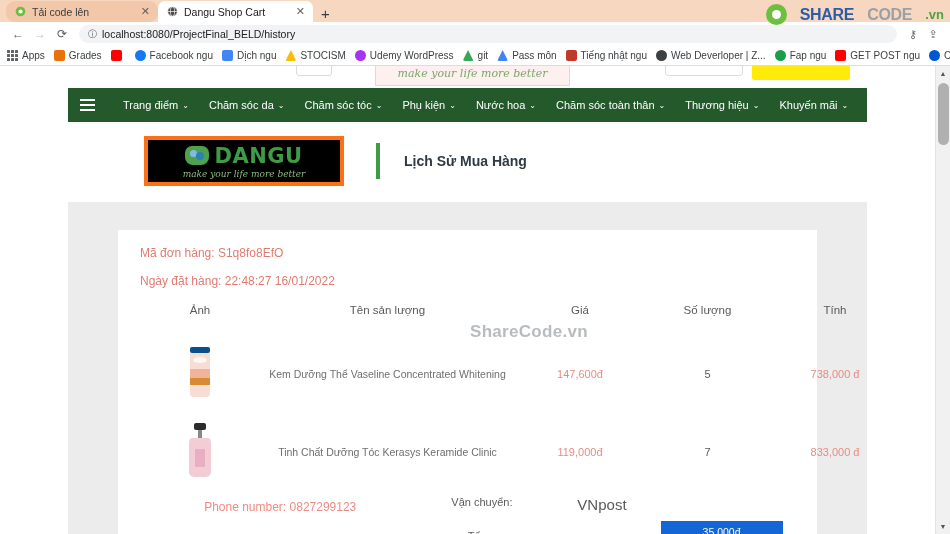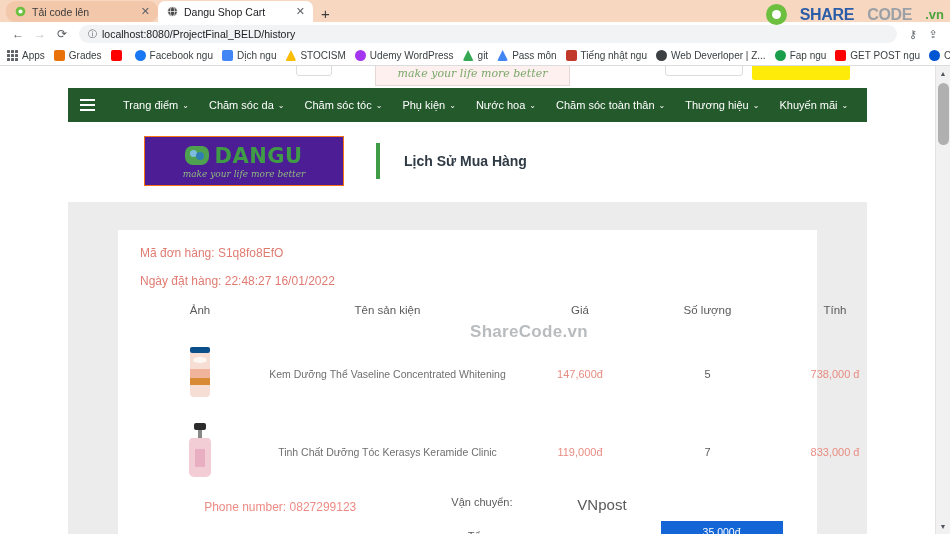--- a/index.html
+++ b/index.html
@@ -55,21 +55,21 @@
             padding:0 12px; color:#fff; }
   .burger { display:flex; flex-direction:column; gap:3px; margin-right:18px; }
   .burger i { display:block; width:15px; height:2px; background:#fff; }
   .navitem { font-size:11px; color:#ffffff; padding:0 10px; display:flex; align-items:center; gap:4px; white-space:nowrap; }
   .caret { font-size:8px; }
   .nav-spacer { flex:1; }
   .nav-ico { padding:0 10px; display:flex; align-items:center; }
 
   
   .titleband { background:#ffffff; margin:0 68px; display:flex; align-items:center; padding:14px 0 16px 76px; }
-  .logo { width:200px; height:50px; background:#4c1d95; border:1px solid #f97316;
+  .logo { width:200px; height:50px; background:#000000; border:4px solid #f97316;
           display:flex; flex-direction:column; align-items:center; justify-content:center; }
   .logo-row { display:flex; align-items:center; gap:5px; }
   .logo-mark { width:24px; height:19px; background:#4da14f; border-radius:7px 7px 8px 8px; position:relative; }
   .logo-mark:before { content:""; position:absolute; left:5px; top:4px; width:7px; height:7px; border-radius:50%; background:#7fbde0; }
   .logo-mark:after { content:""; position:absolute; left:11px; top:6px; width:8px; height:8px; border-radius:50%; background:#2f7fb5; }
   .logo-word { font-size:21px; font-weight:bold; color:#3f9b45; letter-spacing:.5px; font-family:"DejaVu Sans", sans-serif; }
   .logo-sub { font-family:"DejaVu Serif", serif; font-style:italic; font-size:9px; color:#8dbb7e; margin-top:1px; }
   .vbar { width:4px; height:36px; background:#3f9b45; margin:0 24px 0 32px; }
   .ptitle { font-size:14px; color:#2f3a45; }
 
@@ -314,21 +314,21 @@
     <div class="graybody">
       <div class="card">
 
         <div class="ordercode">Mã đơn hàng: S1q8fo8EfO</div>
         <div class="orderdate">Ngày đặt hàng: 22:48:27 16/01/2022</div>
 
         <table class="tbl">
           <thead>
             <tr>
               <th class="c-img">Ảnh</th>
-              <th class="c-name">Tên sản kiện</th>
+              <th class="c-name">Tên sản lượng</th>
               <th class="c-price">Giá</th>
               <th class="c-qty">Số lượng</th>
               <th class="c-tot">Tính</th>
             </tr>
           </thead>
           <tbody>
             <tr>
               <td>
                 <svg class="thumb" viewBox="0 0 44 60">
                   <rect x="12" y="4" width="20" height="6" rx="2" fill="#0a4f8a"></rect>

